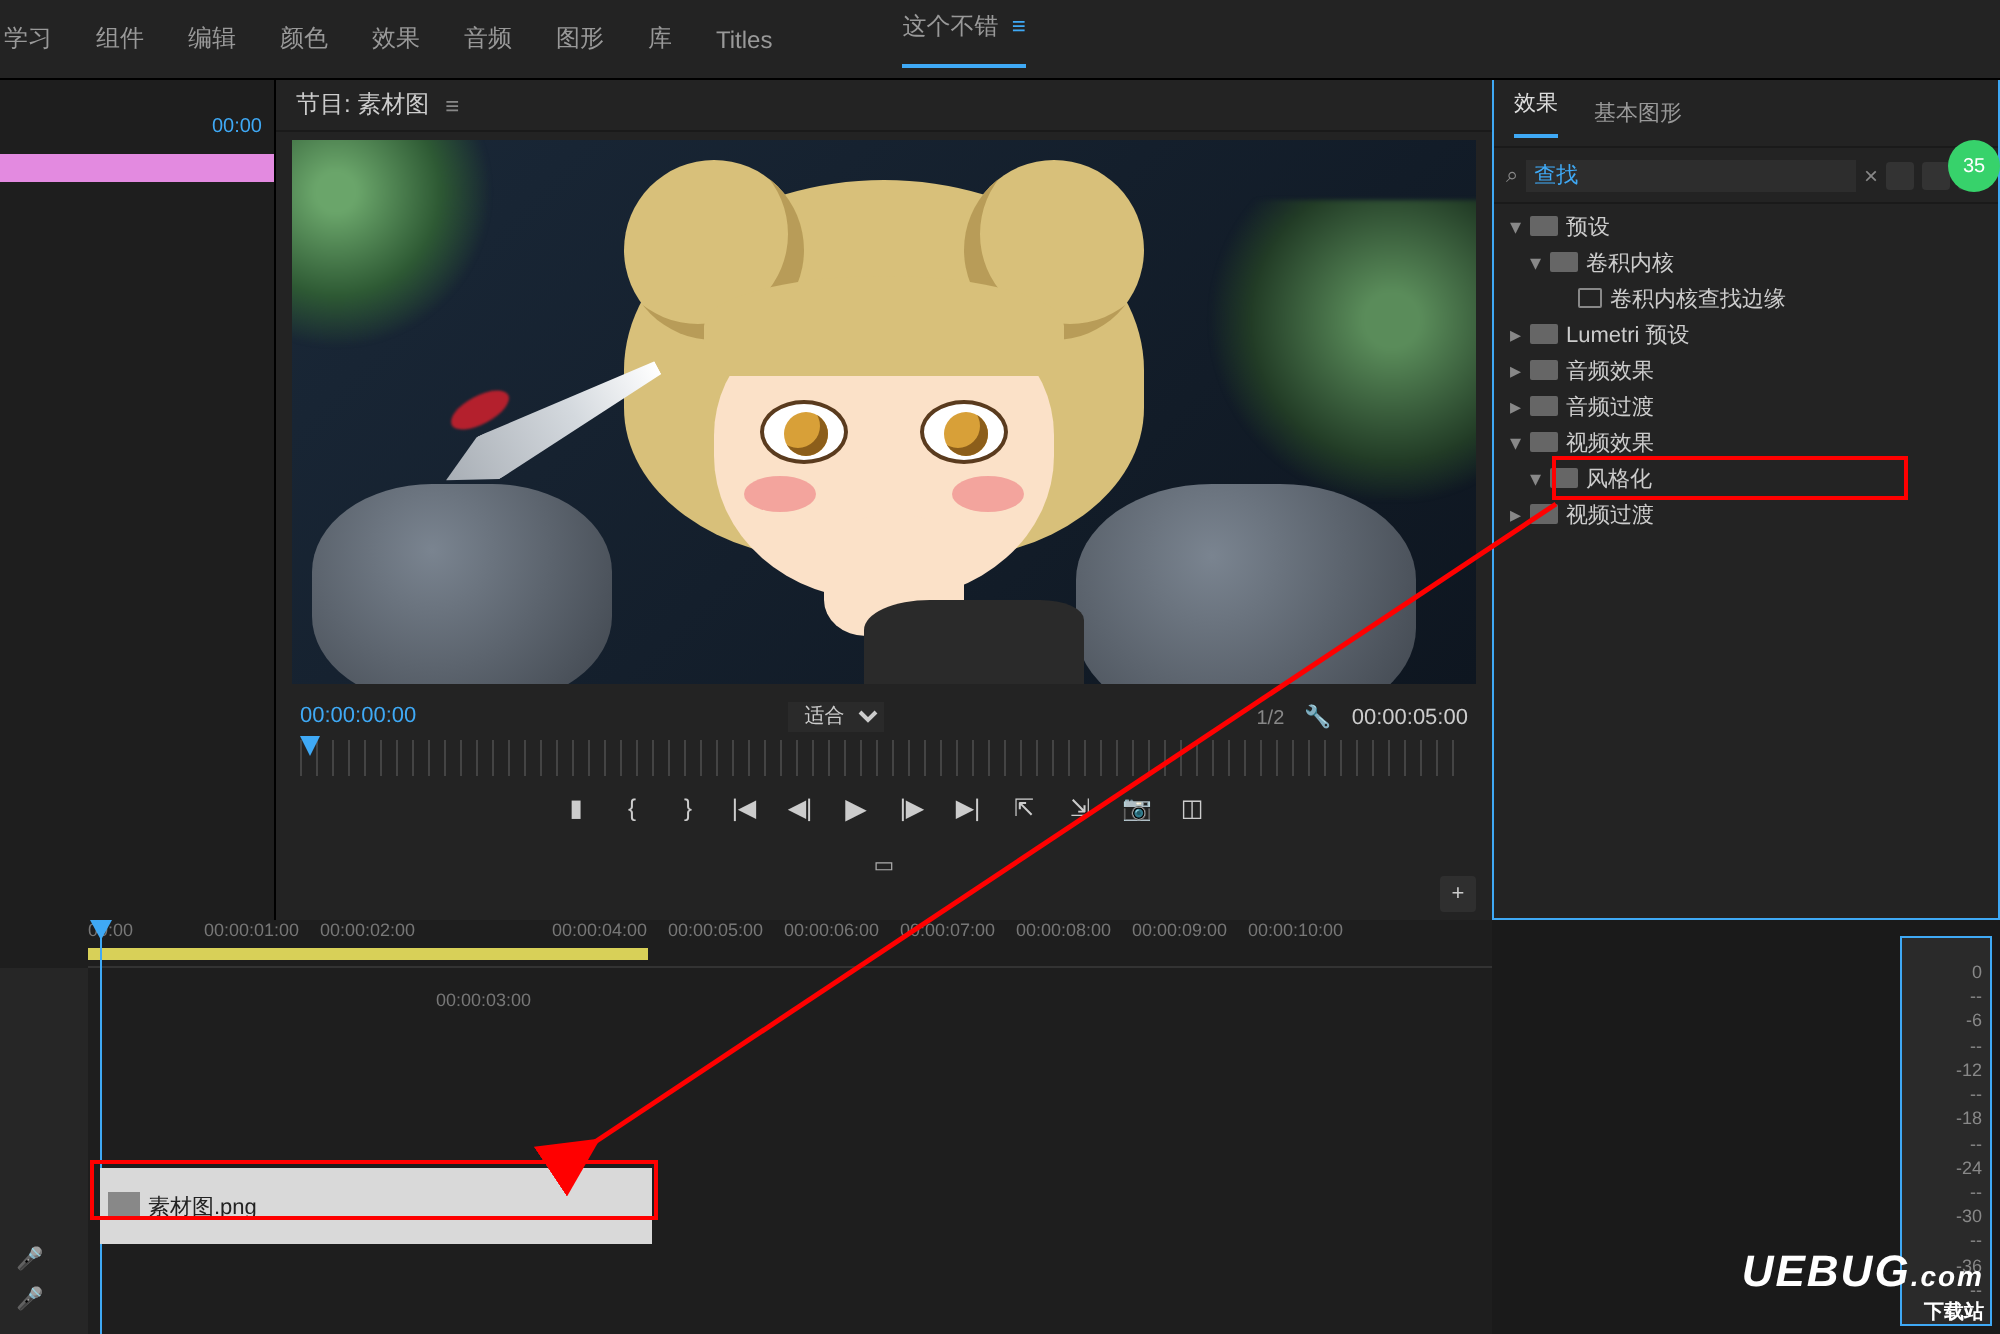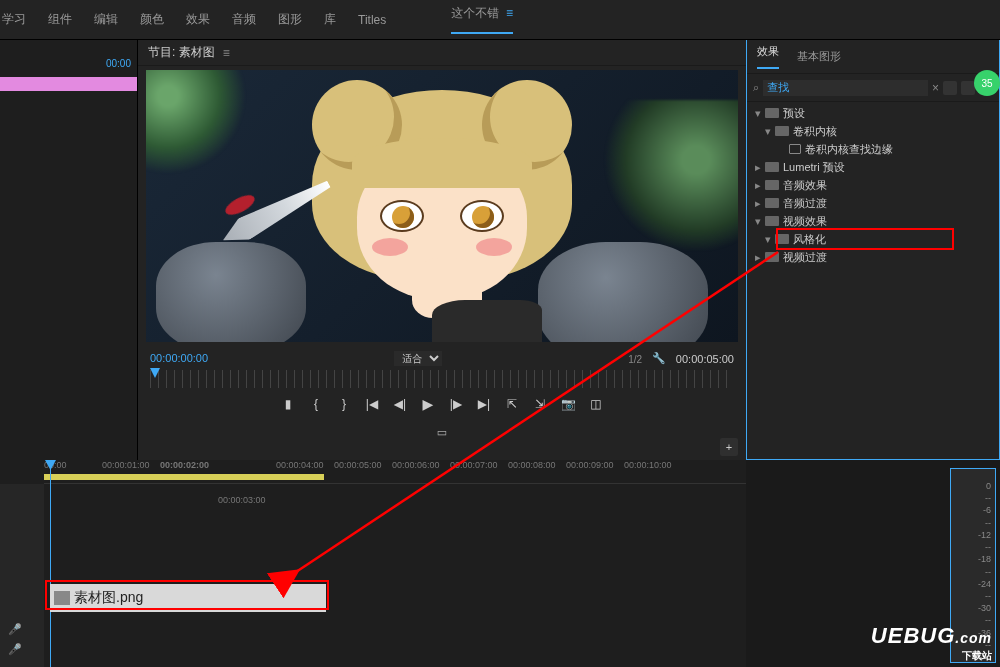--- a/index.html
+++ b/index.html
@@ -87,21 +87,21 @@
 .tl-ruler .tick { position: absolute; top: 0; font-size: 9px; color: #777; }
 .tl-workarea { position:absolute; left:44px; top:14px; height:6px; background:#d8d058; }
 .tl-playhead { position:absolute; top:0; bottom:0; width:1px; background:#3fa9f5; }
 .tl-playhead::before { content:""; position:absolute; left:-5px; top:0; width:11px; height:10px; background:#3fa9f5; clip-path: polygon(0 0,100% 0,50% 100%); }
 
 .tl-tracks { position:absolute; top:24px; left:0; right:0; bottom:0; }
 .tl-track-head { position:absolute; left:0; width:44px; height:100%; background:#262626; }
 .mic { position:absolute; left:8px; width:16px; height:16px; color:#888; }
 .mic1 { bottom:28px; } .mic2 { bottom:8px; }
 
-.clip { position: absolute; left: 50px; top: 100px; width: 276px; height: 28px; background: #d9d9d9; color: #222; display: flex; align-items: center; font-size: 14px; padding-left: 4px; }
+.clip { position: absolute; left: 50px; top: 100px; width: 276px; height: 38px; background: #d9d9d9; color: #222; display: flex; align-items: center; font-size: 11px; padding-left: 4px; }
 .clip .thumb { width:16px; height:14px; background:#888; margin-right:4px; }
 
 
 .hl-box { position: absolute; border: 2px solid #f00; pointer-events: none; }
 
 
 .arrow-svg { position: absolute; left:0; top:0; width:1000px; height:667px; pointer-events:none; }
 
 
 .meter { position:absolute; right:4px; top:468px; width:46px; bottom:4px; background:#2a2a2a; border:1px solid #3fa9f5; }
@@ -261,21 +261,21 @@
         </div>
     </div>
   </div>
 </div>
 
 <div class="timeline">
   <div class="tl-ruler">
     <div class="tl-workarea" style="left:0;width:280px"></div>
   <span class="tick" style="left: 0px;">00:00</span>
       <span class="tick" style="left: 58px;">00:00:01:00</span>
-      <span class="tick" style="left: 116px; font-weight: bold;">00:00:02:00</span>
+      <span class="tick" style="left: 116px;">00:00:02:00</span>
       <span class="tick" style="left: 174px; margin-top: 35px;">00:00:03:00</span>
       <span class="tick" style="left: 232px;">00:00:04:00</span>
       <span class="tick" style="left: 290px;">00:00:05:00</span>
       <span class="tick" style="left: 348px;">00:00:06:00</span>
       <span class="tick" style="left: 406px;">00:00:07:00</span>
       <span class="tick" style="left: 464px;">00:00:08:00</span>
       <span class="tick" style="left: 522px;">00:00:09:00</span>
       <span class="tick" style="left: 580px;">00:00:10:00</span>
     </div>
   <div class="tl-playhead" style="left:50px"></div>

